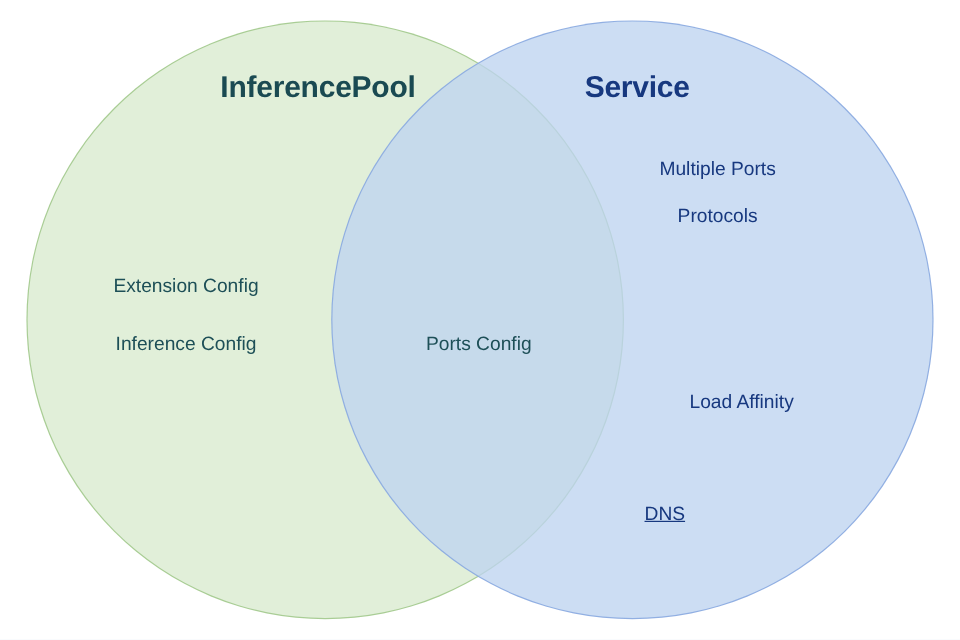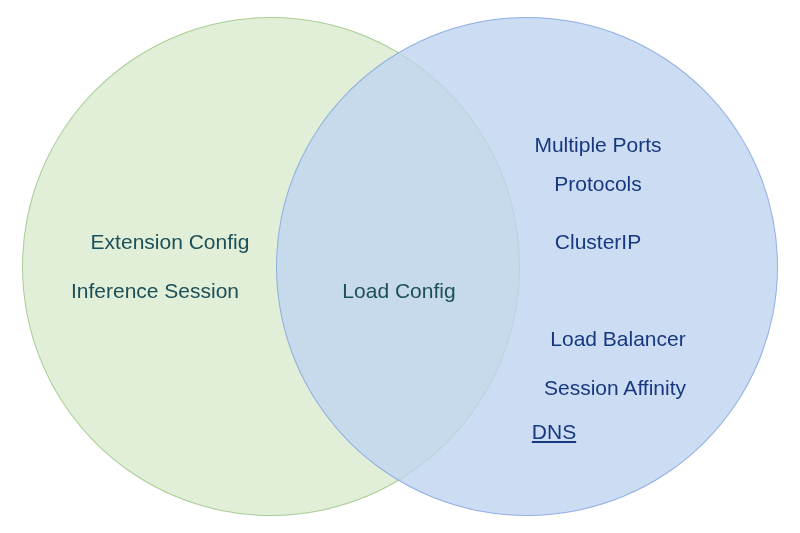--- a/index.html
+++ b/index.html
@@ -68,48 +68,48 @@
     color: #1a4a52;
   }
   #title-service {
     left: 531px;
     top: 59px;
     color: #17387f;
   }
 
   .item {
     position: absolute;
-    font-size: 21px;
+    font-size: 16px;
     font-weight: normal;
     white-space: nowrap;
     transform: translateX(-50%);
     line-height: 1.15;
   }
   .item-left      { color: #1d4f57; }
   .item-intersect { color: #1d4f57; }
   .item-right     { color: #17387f; }
 </style>
 </head>
 <body>
 
 <div id="venn-canvas">
 
   <div class="circle" id="circle-left"></div>
   <div class="circle" id="circle-right"></div>
 
   <div class="text-layer">
 
+    <div class="title" id="title-inferencepool">InferencePool</div>
 
+    <div class="title" id="title-service">Service</div>
 
-    <div class="item item-left" style="left:170px; top:230px;">Extension Config</div>
-    <div class="item item-left" style="left:155px; top:279px;">Inference Session</div>
+    <div class="item item-left" style="left:155px; top:230px;">Extension Config</div>
+    <div class="item item-left" style="left:155px; top:279px;">Inference Config</div>
 
-    <div class="item item-intersect" style="left:399px; top:279px;">Load Config</div>
+    <div class="item item-intersect" style="left:399px; top:279px;">Ports Config</div>
 
     <div class="item item-right" style="left:598px; top:133px;">Multiple Ports</div>
     <div class="item item-right" style="left:598px; top:172px;">Protocols</div>
-    <div class="item item-right" style="left:598px; top:230px;">ClusterIP</div>
-    <div class="item item-right" style="left:618px; top:327px;">Load Balancer</div>
-    <div class="item item-right" style="left:615px; top:376px;">Session Affinity</div>
+    <div class="item item-right" style="left:618px; top:327px;">Load Affinity</div>
     <div class="item item-right" style="left:554px; top:420px;text-decoration:underline;">DNS</div>
 
   </div>
 </div>
 
 </body></html>

